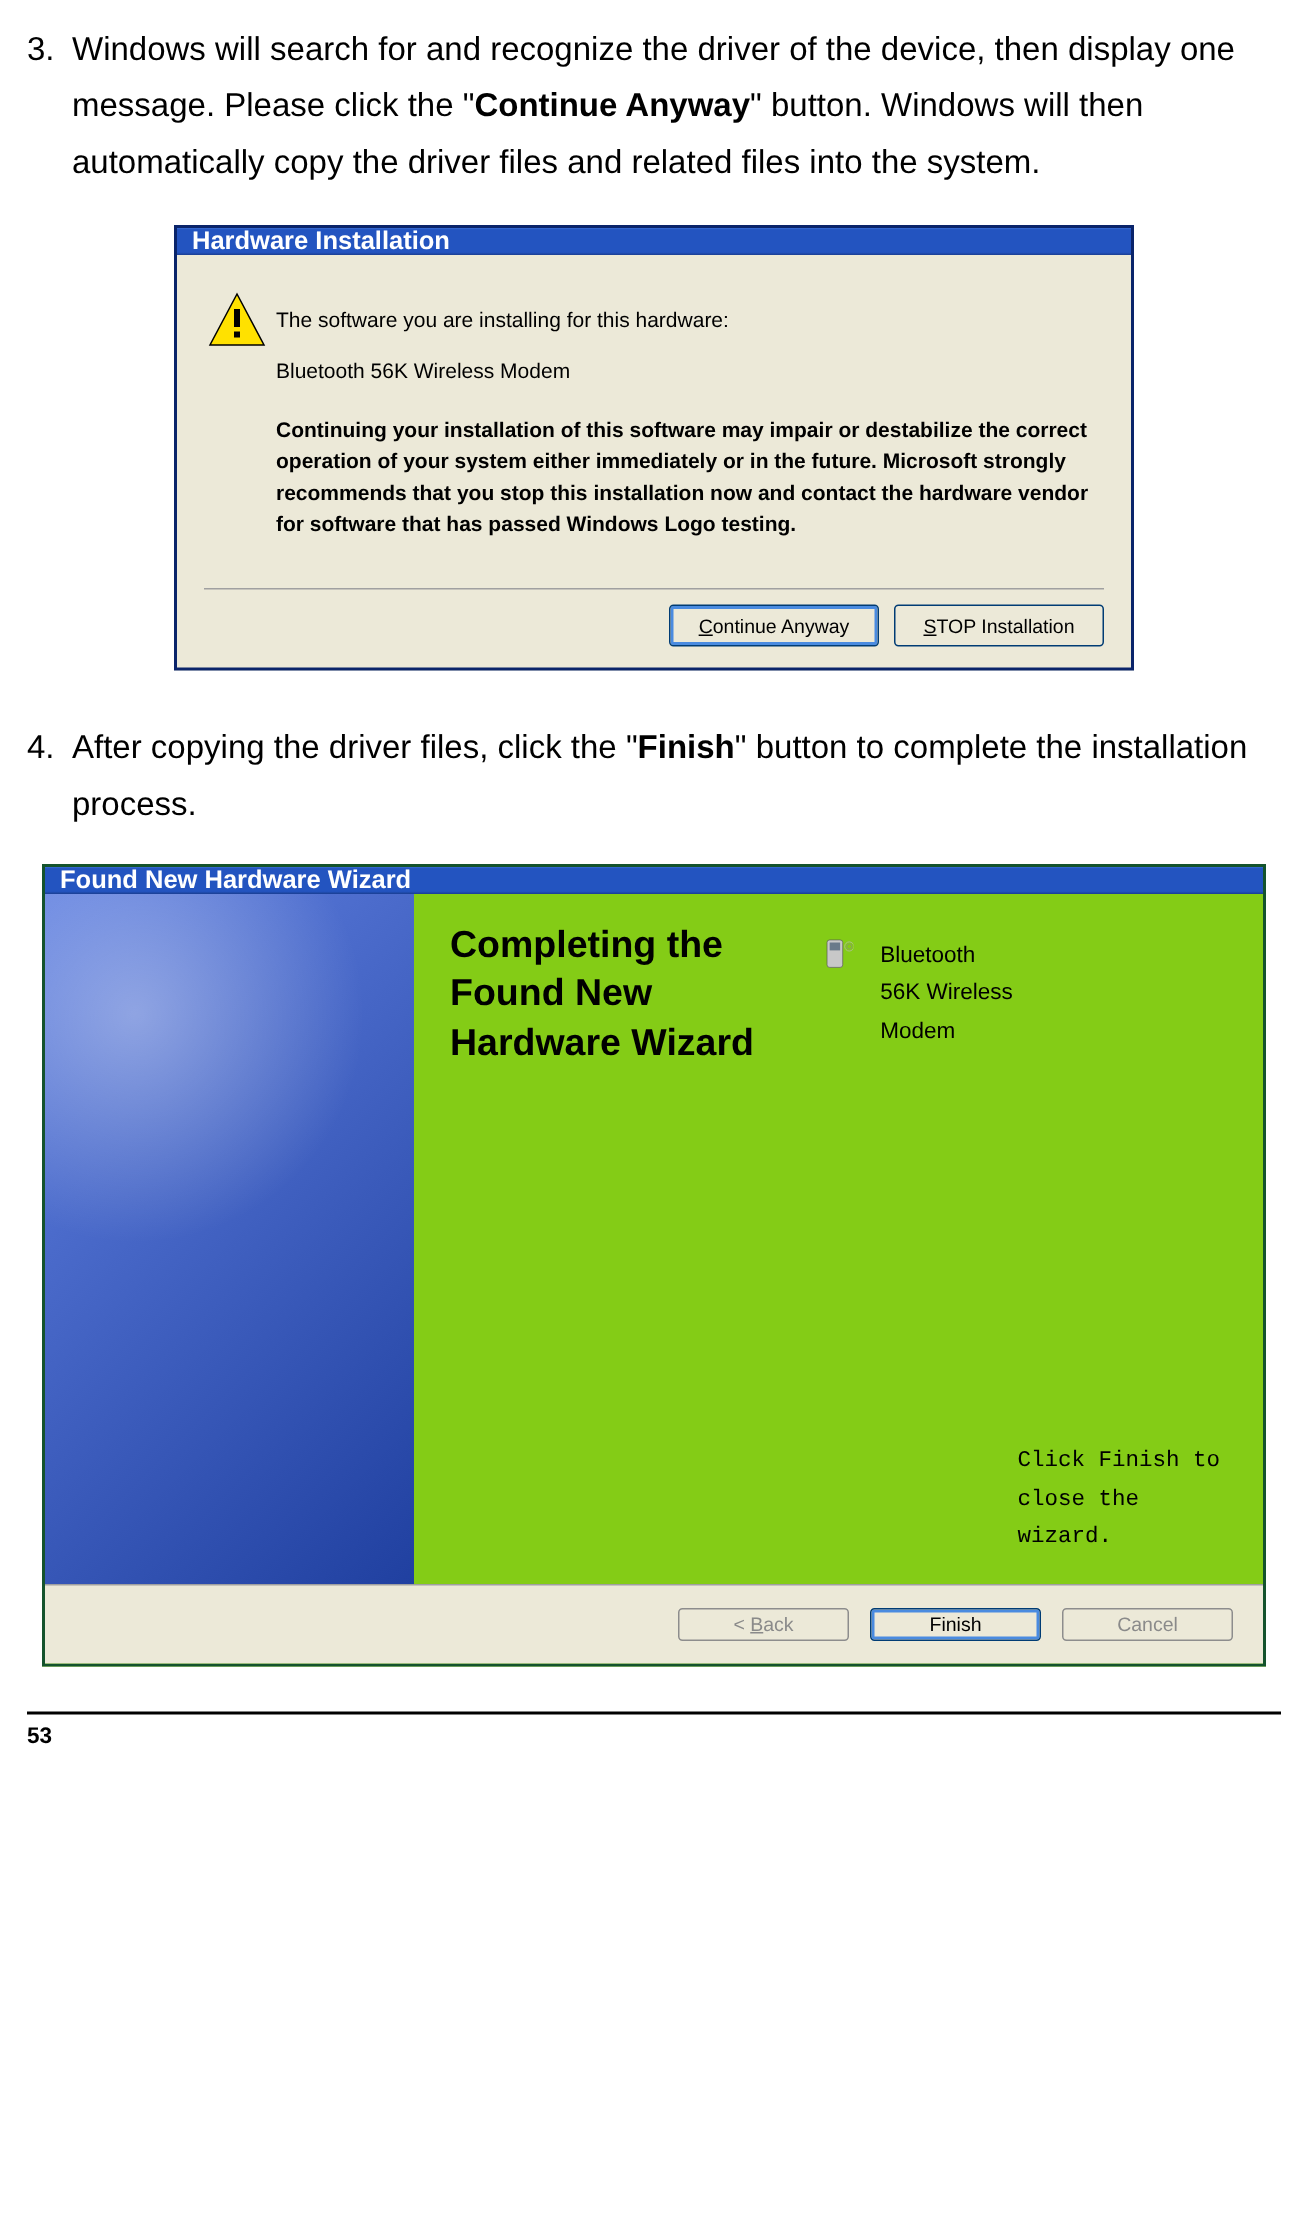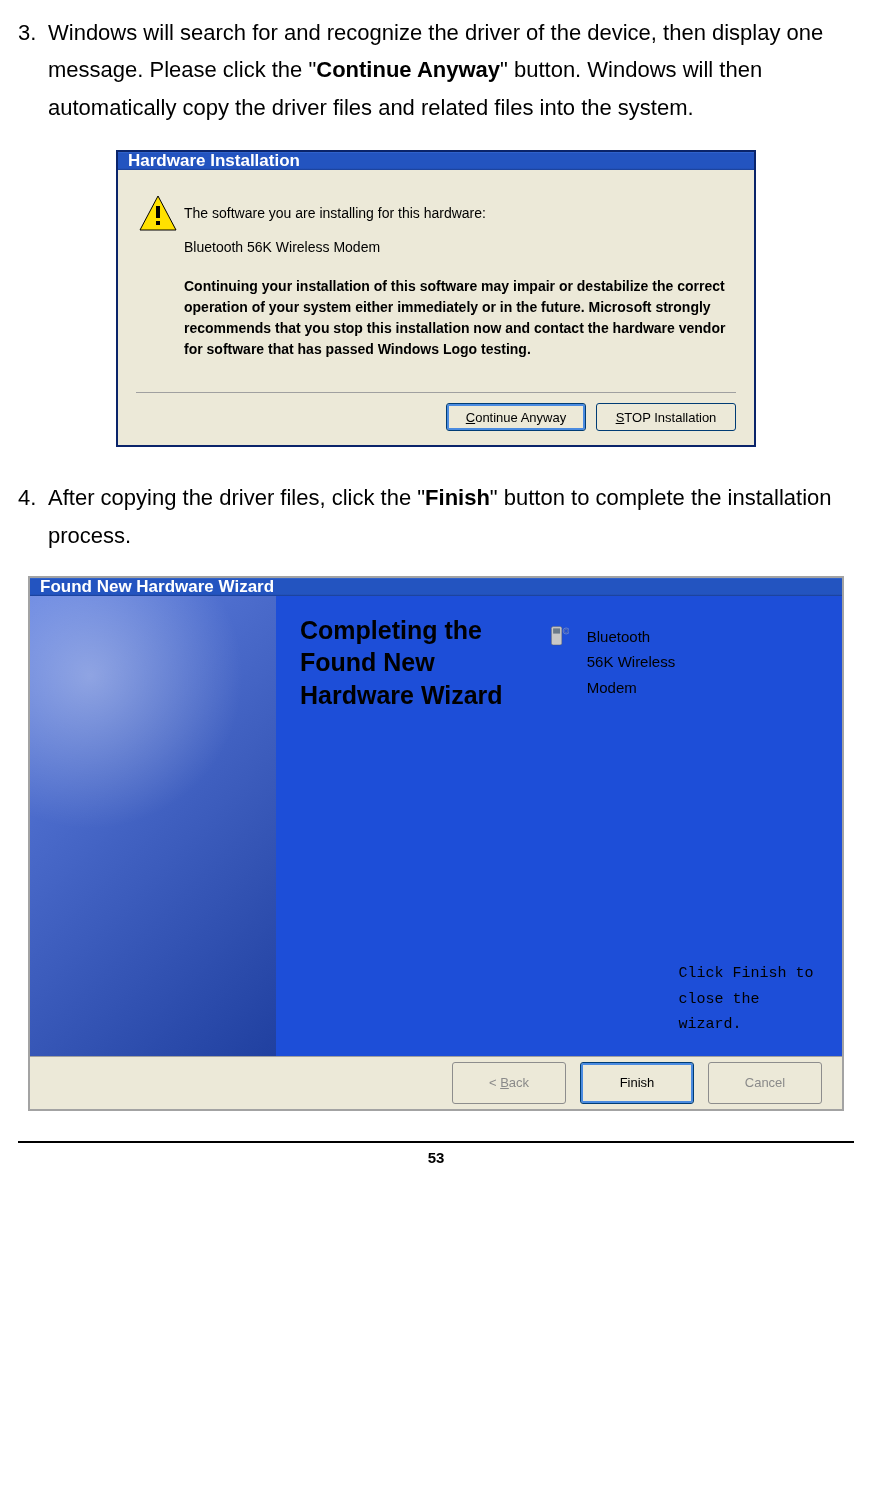--- a/index.html
+++ b/index.html
@@ -24,34 +24,34 @@
   .warn-icon { width: 46px; flex-shrink: 0; padding-top: 4px; }
   .warn-icon svg { width: 40px; height: 40px; }
   .dlg-content { flex: 1; line-height: 1.5; font-size: 14px; }
   .dlg-content p { margin: 13px 0 6px 0; }
   .link { color: #0033cc; text-decoration: underline; }
   .bold-para { font-weight: bold; margin-top: 10px !important; }
   .btn-row { border-top: 1px solid #a0a0a0; margin: 12px 18px 14px 18px; padding-top: 10px; display: flex; justify-content: flex-end; gap: 10px; }
   .xp-btn { min-width: 140px; height: 28px; background: #ece9d8; border: 1px solid #003c74; border-radius: 3px; font-family: Tahoma, sans-serif; font-size: 13px; padding: 0 10px; }
   .xp-btn.focus { box-shadow: 0 0 0 2px #4a8be0 inset; }
   .u { text-decoration: underline; }
-  .dialog2 { width: 812px; border: 2px solid #a3a3a3; background: #1d4ed8; font-family: Tahoma, sans-serif; font-size: 15px; color: #000; margin: 22px auto 0 auto; }
+  .dialog2 { width: 812px; border: 2px solid #14532d; background: #84cc16; font-family: Tahoma, sans-serif; font-size: 15px; color: #000; margin: 22px auto 0 auto; }
   .dlg-body2 { display: flex; height: 460px; }
   .side-banner { width: 246px; background: linear-gradient(135deg, #6080e0 0%, #2040a0 100%); position: relative; overflow: hidden; }
   .side-banner::before { content: ""; position: absolute; left: -60px; top: -40px; width: 300px; height: 300px; border-radius: 50%; background: radial-gradient(circle at 40% 40%, rgba(255,255,255,0.35), rgba(255,255,255,0) 60%); }
   .wiz-content { flex: 1; padding: 18px 26px 0 24px; display: flex; }
   .wiz-title { font-size: 25px; font-weight: bold; line-height: 1.3; margin-bottom: 16px; }
   .device-row { display: flex; align-items: flex-start; gap: 18px; margin-top: 10px; }
   .device-icon { width: 50px; height: 60px; }
   .wiz-bottom { margin-top: auto; margin-bottom: 18px; font-family: Liberation Mono, monospace; }
   .btn-row2 { height: 52px; border-top: 1px solid #a0a0a0; display: flex; justify-content: flex-end; align-items: center; gap: 14px; padding-right: 20px; background: #ece9d8; }
-  .xp-btn2 { width: 114px; height: 42px; background: #ece9d8; border: 1px solid #8d8d8d; border-radius: 3px; font-family: Tahoma, sans-serif; font-size: 13px; color: #8a8a8a; }
+  .xp-btn2 { width: 114px; height: 22px; background: #ece9d8; border: 1px solid #8d8d8d; border-radius: 3px; font-family: Tahoma, sans-serif; font-size: 13px; color: #8a8a8a; }
   .xp-btn2.focus { box-shadow: 0 0 0 2px #4a8be0 inset; border-color: #003c74; color: #000; }
   .footer-hr { border: none; border-top: 2px solid #000; margin: 30px 0 2px 0; }
-  .page-num { text-align: center; font-family: "Arial Black", sans-serif; font-weight: 900; font-size: 15px; padding-bottom: 6px; }
+  .page-num { font-family: "Arial Black", sans-serif; font-weight: 900; font-size: 15px; padding-bottom: 6px; }
 </style>
 </head>
 <body>
 
 <div class="step">
   <div class="step-num">3.</div>
   <div class="step-text">
     <span>Windows will search for and recognize the driver of the device, then display one message. Please click the "</span><span class="bold">Continue Anyway</span><span>" button. Windows will then automatically copy the driver files and related files into the system.</span>
   </div>
 </div>

